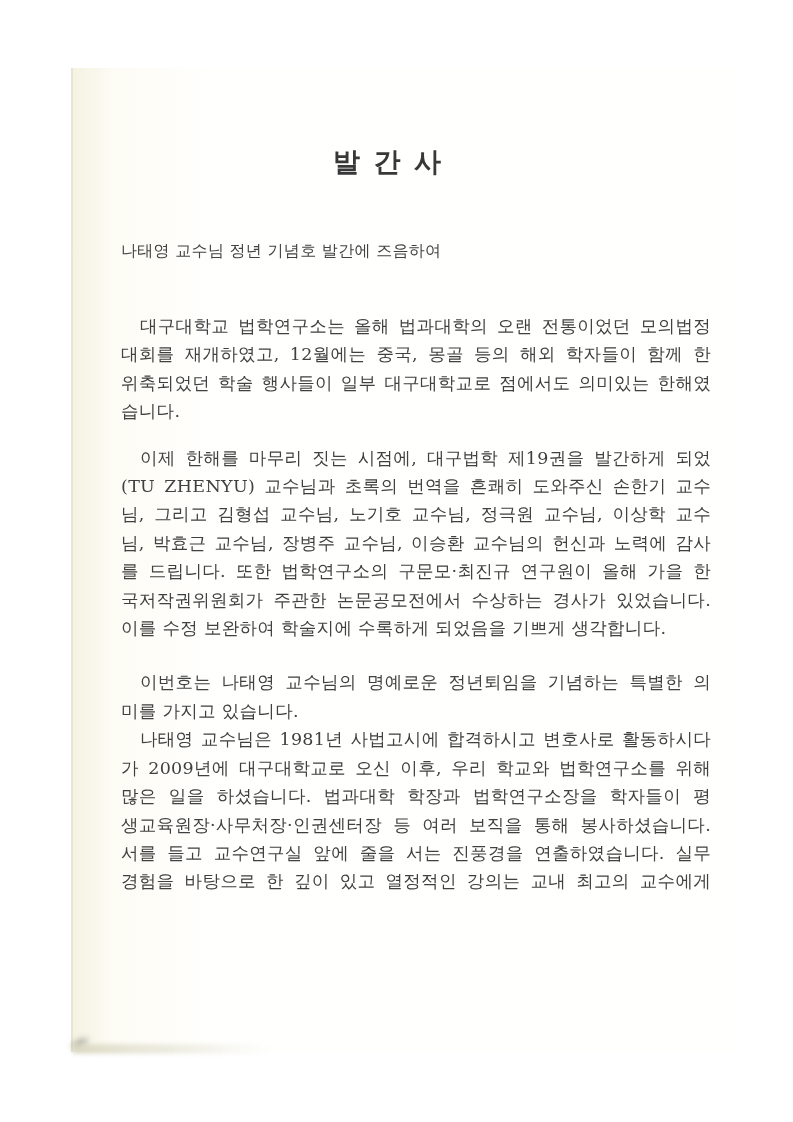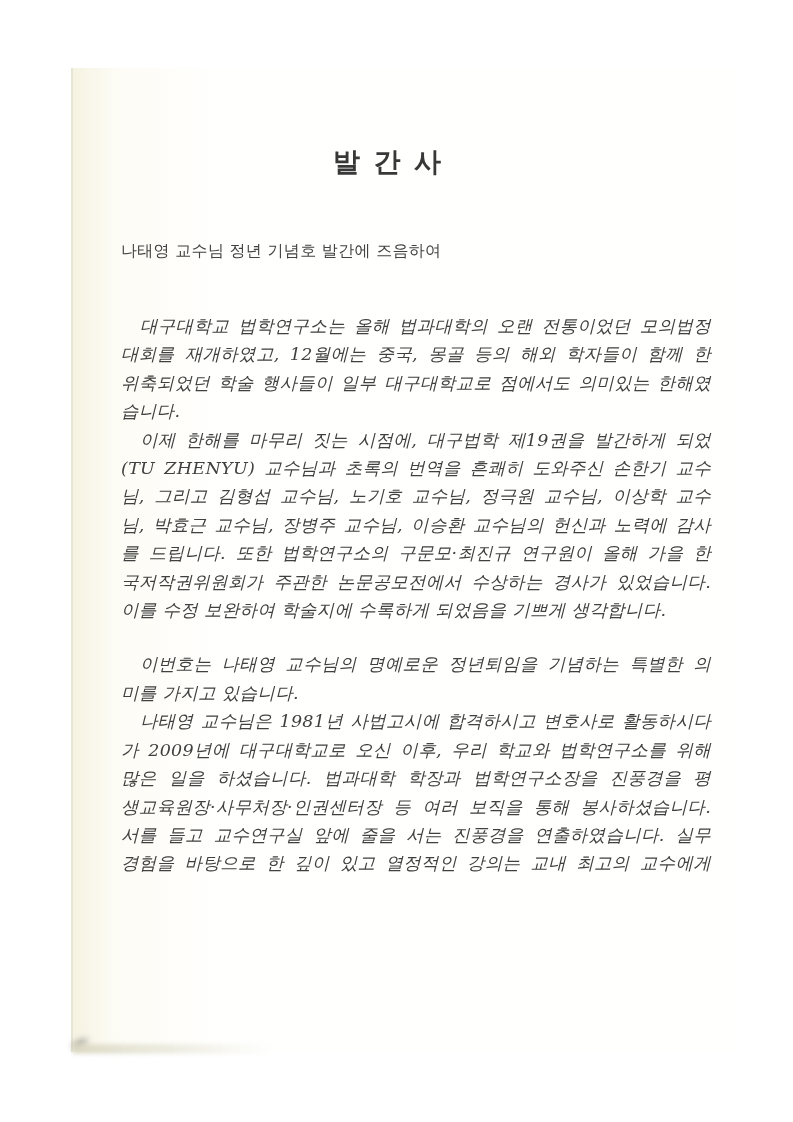--- a/index.html
+++ b/index.html
@@ -37,23 +37,23 @@
     margin-top:76px;
     font-size:27px;font-weight:bold;line-height:36px;
     letter-spacing:2px;color:#383838;
     text-align:center;
     transform:translateX(-28px);
   }
   .doc-subtitle{
     margin-top:58px;
     font-size:16px;line-height:26px;color:#424242;
   }
-  .body-text{margin-top:48px;font-style:italic;}
+  .body-text{margin-top:48px;}
   .paragraph{margin:0;}
-  .paragraph + .paragraph{}
+  .paragraph + .paragraph{margin-top:18px;}
   .paragraph.gap-large{margin-top:26px;}
   .line{
     text-align:justify;
     text-align-last:justify;
     word-break:keep-all;
     white-space:normal;
   }
   .line.no-fill{text-align-last:left;}
   .line.indent{text-indent:19px;}
 </style>
@@ -79,20 +79,20 @@
           <div class="line">님, 박효근 교수님, 장병주 교수님, 이승환 교수님의 헌신과 노력에 감사</div>
           <div class="line">를 드립니다. 또한 법학연구소의 구문모·최진규 연구원이 올해 가을 한</div>
           <div class="line">국저작권위원회가 주관한 논문공모전에서 수상하는 경사가 있었습니다.</div>
           <div class="line no-fill">이를 수정 보완하여 학술지에 수록하게 되었음을 기쁘게 생각합니다.</div>
         </div>
         <div class="paragraph gap-large">
           <div class="line indent">이번호는 나태영 교수님의 명예로운 정년퇴임을 기념하는 특별한 의</div>
           <div class="line no-fill">미를 가지고 있습니다.</div>
           <div class="line indent">나태영 교수님은 1981년 사법고시에 합격하시고 변호사로 활동하시다</div>
           <div class="line">가 2009년에 대구대학교로 오신 이후, 우리 학교와 법학연구소를 위해</div>
-          <div class="line">많은 일을 하셨습니다. 법과대학 학장과 법학연구소장을 진풍경을 평</div>
+          <div class="line">많은 일을 하셨습니다. 법과대학 학장과 법학연구소장을 학자들이 평</div>
           <div class="line">생교육원장·사무처장·인권센터장 등 여러 보직을 통해 봉사하셨습니다.</div>
           <div class="line">서를 들고 교수연구실 앞에 줄을 서는 진풍경을 연출하였습니다. 실무</div>
           <div class="line">경험을 바탕으로 한 깊이 있고 열정적인 강의는 교내 최고의 교수에게</div>
         </div>
       </div>
   </div>
 </div>
 
 </body></html>

